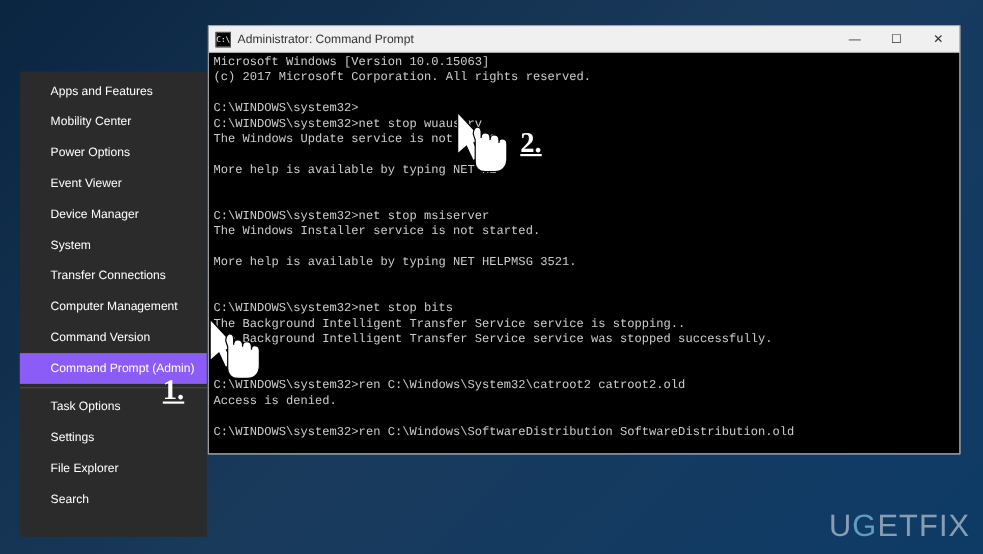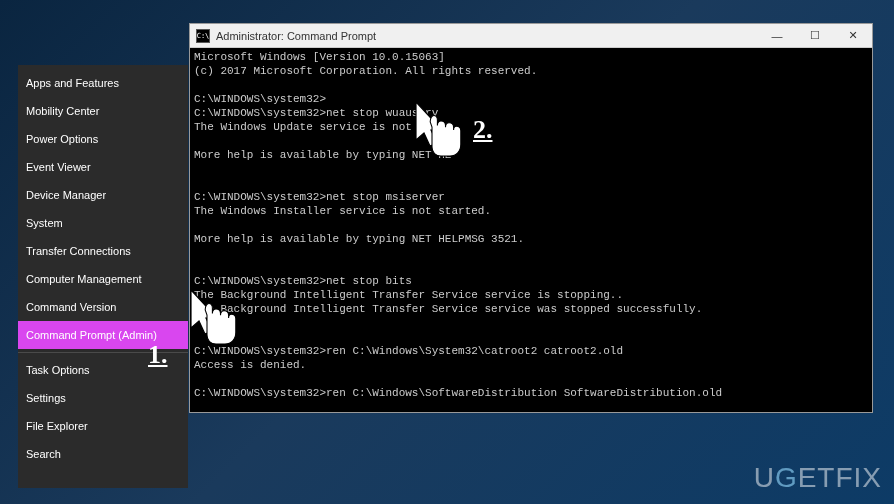--- a/index.html
+++ b/index.html
@@ -18,26 +18,26 @@
       left: 18px;
       top: 65px;
       width: 170px;
       background: #2b2b2b;
       z-index: 5;
       font-size: 11px;
       color: #fff;
       padding: 4px 0;
     }
     .menu-item {
-      padding: 8px 8px;
+      padding: 8px 28px;
       cursor: pointer;
       white-space: nowrap;
       position: relative;
     }
-    .menu-item.highlight { background: #d946ef; }
+    .menu-item.highlight { background: #8b5cf6; }
     .separator { height: 1px; background: #4a4a4a; margin: 3px 0; }
 
     
     .cmd-window {
       position: absolute;
       left: 189px;
       top: 23px;
       width: 684px;
       height: 390px;
       background: #fff;

